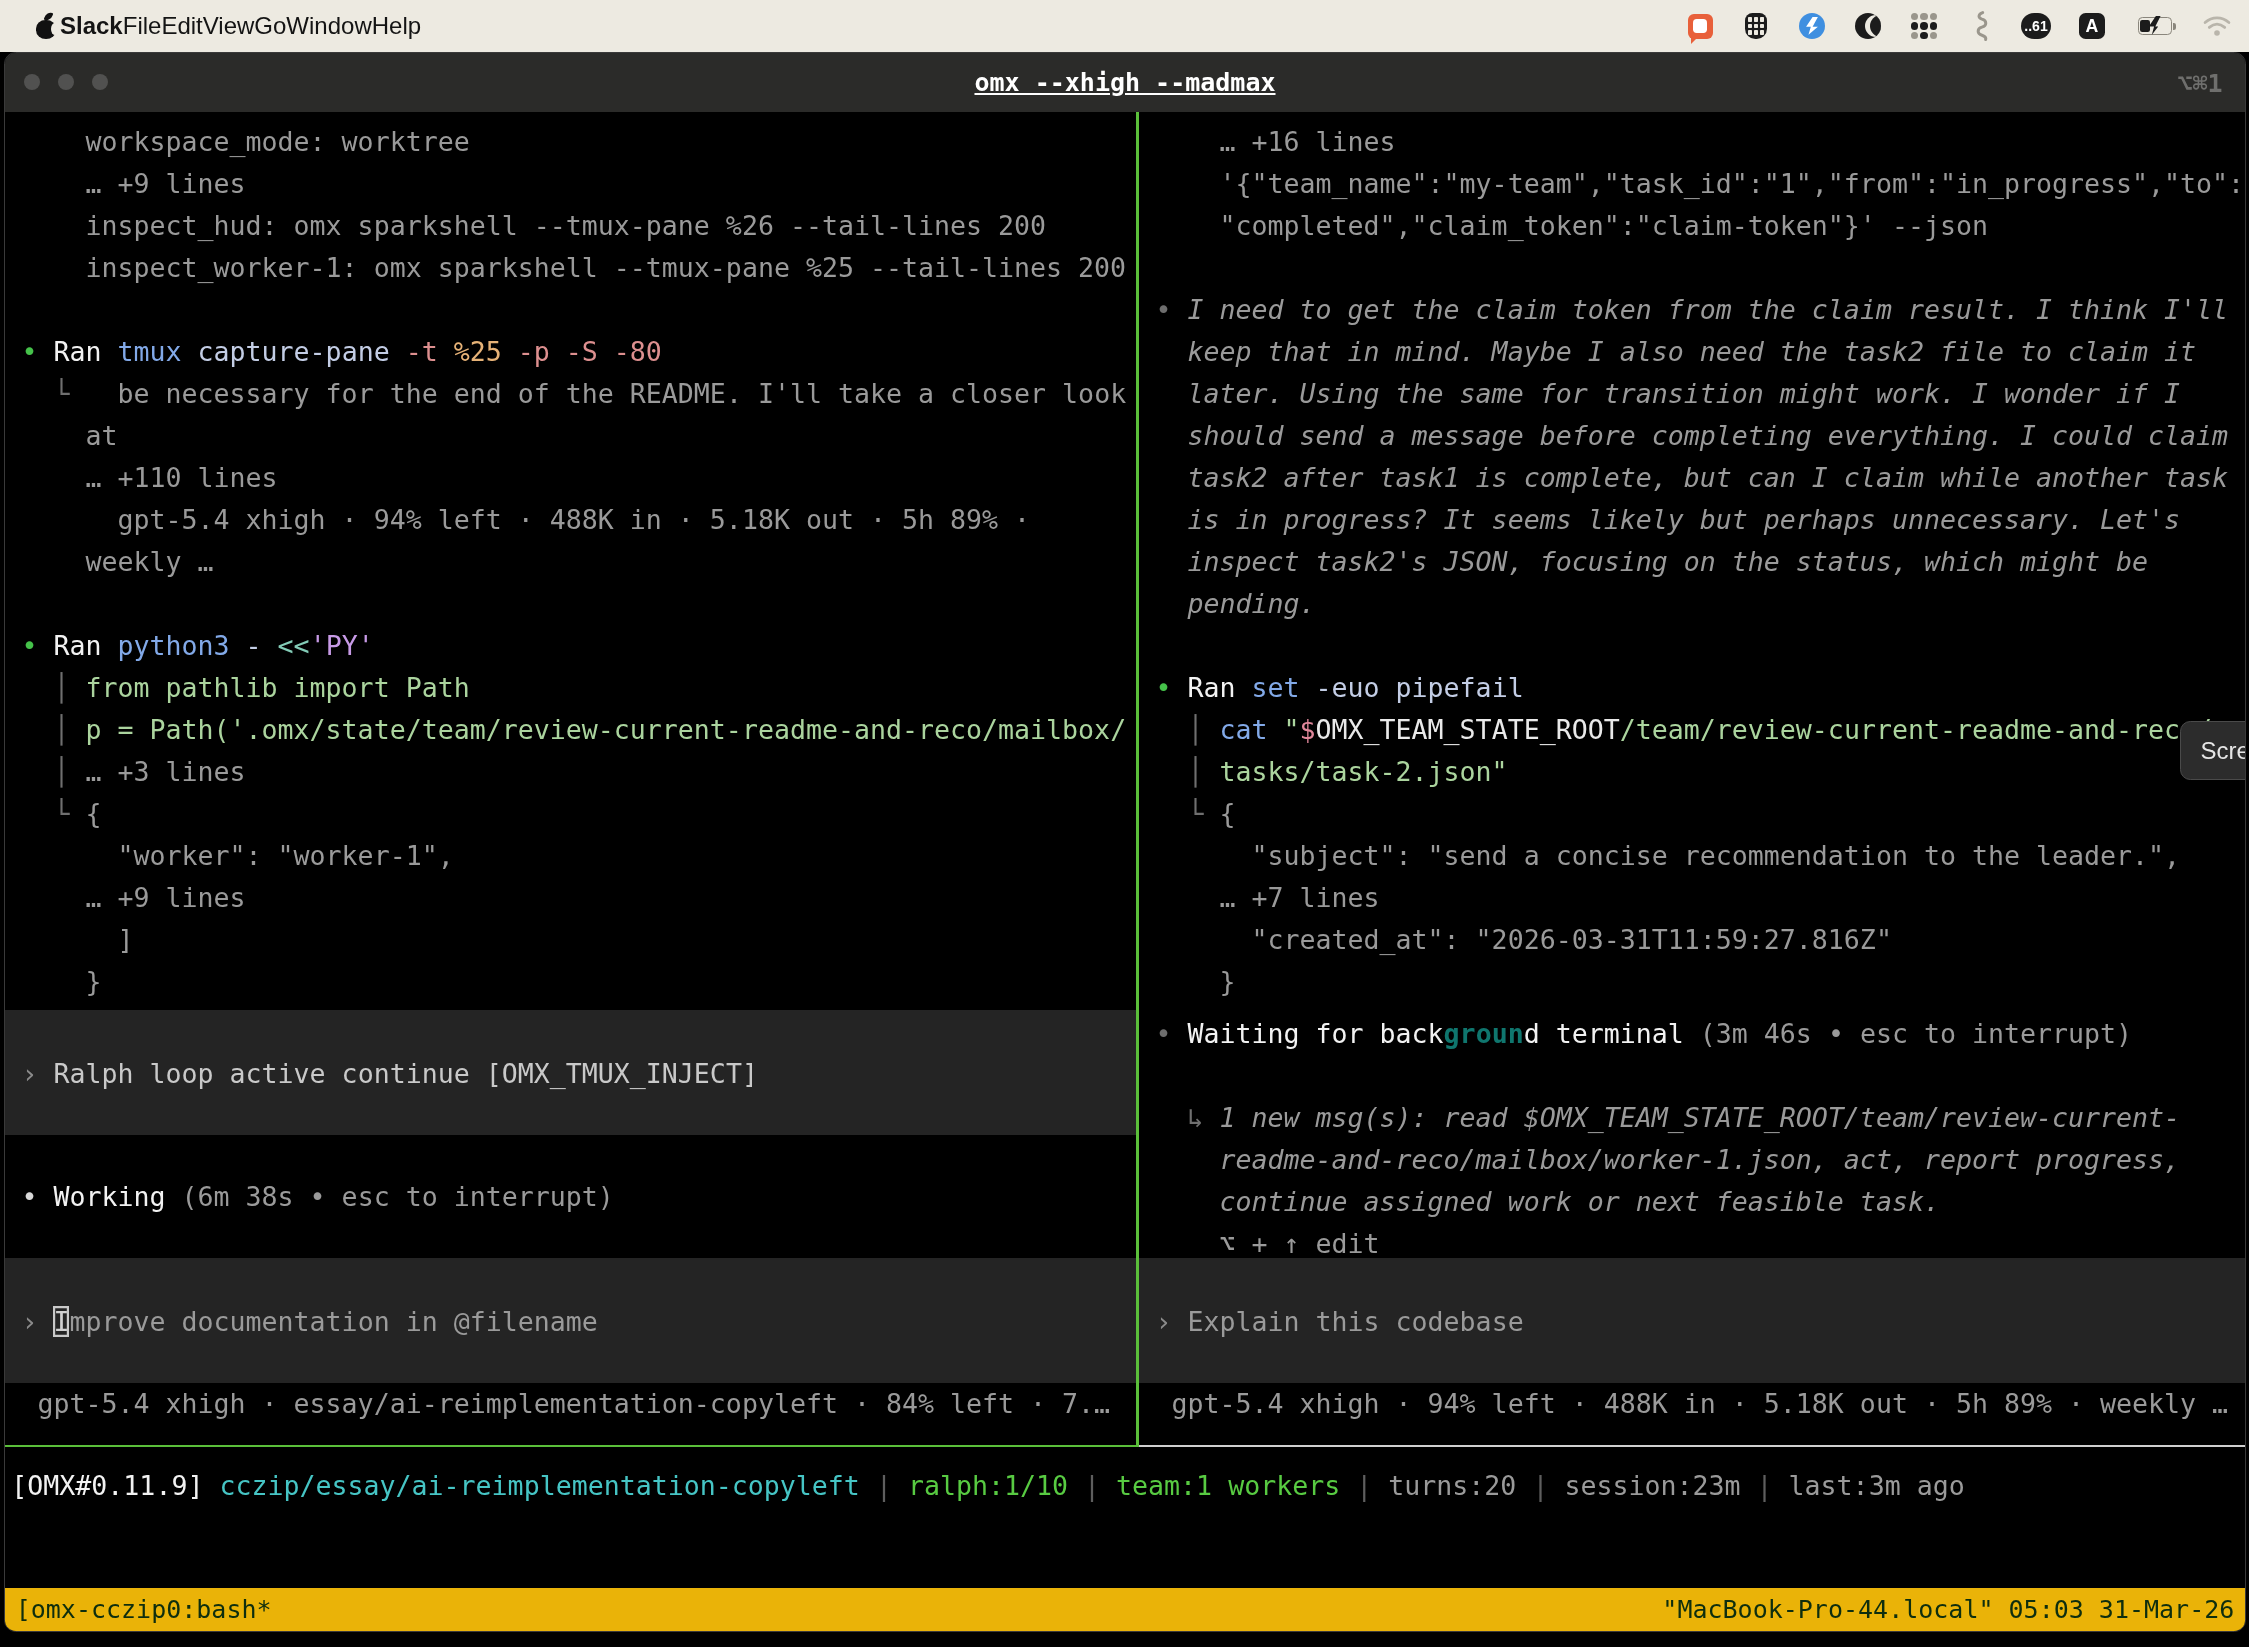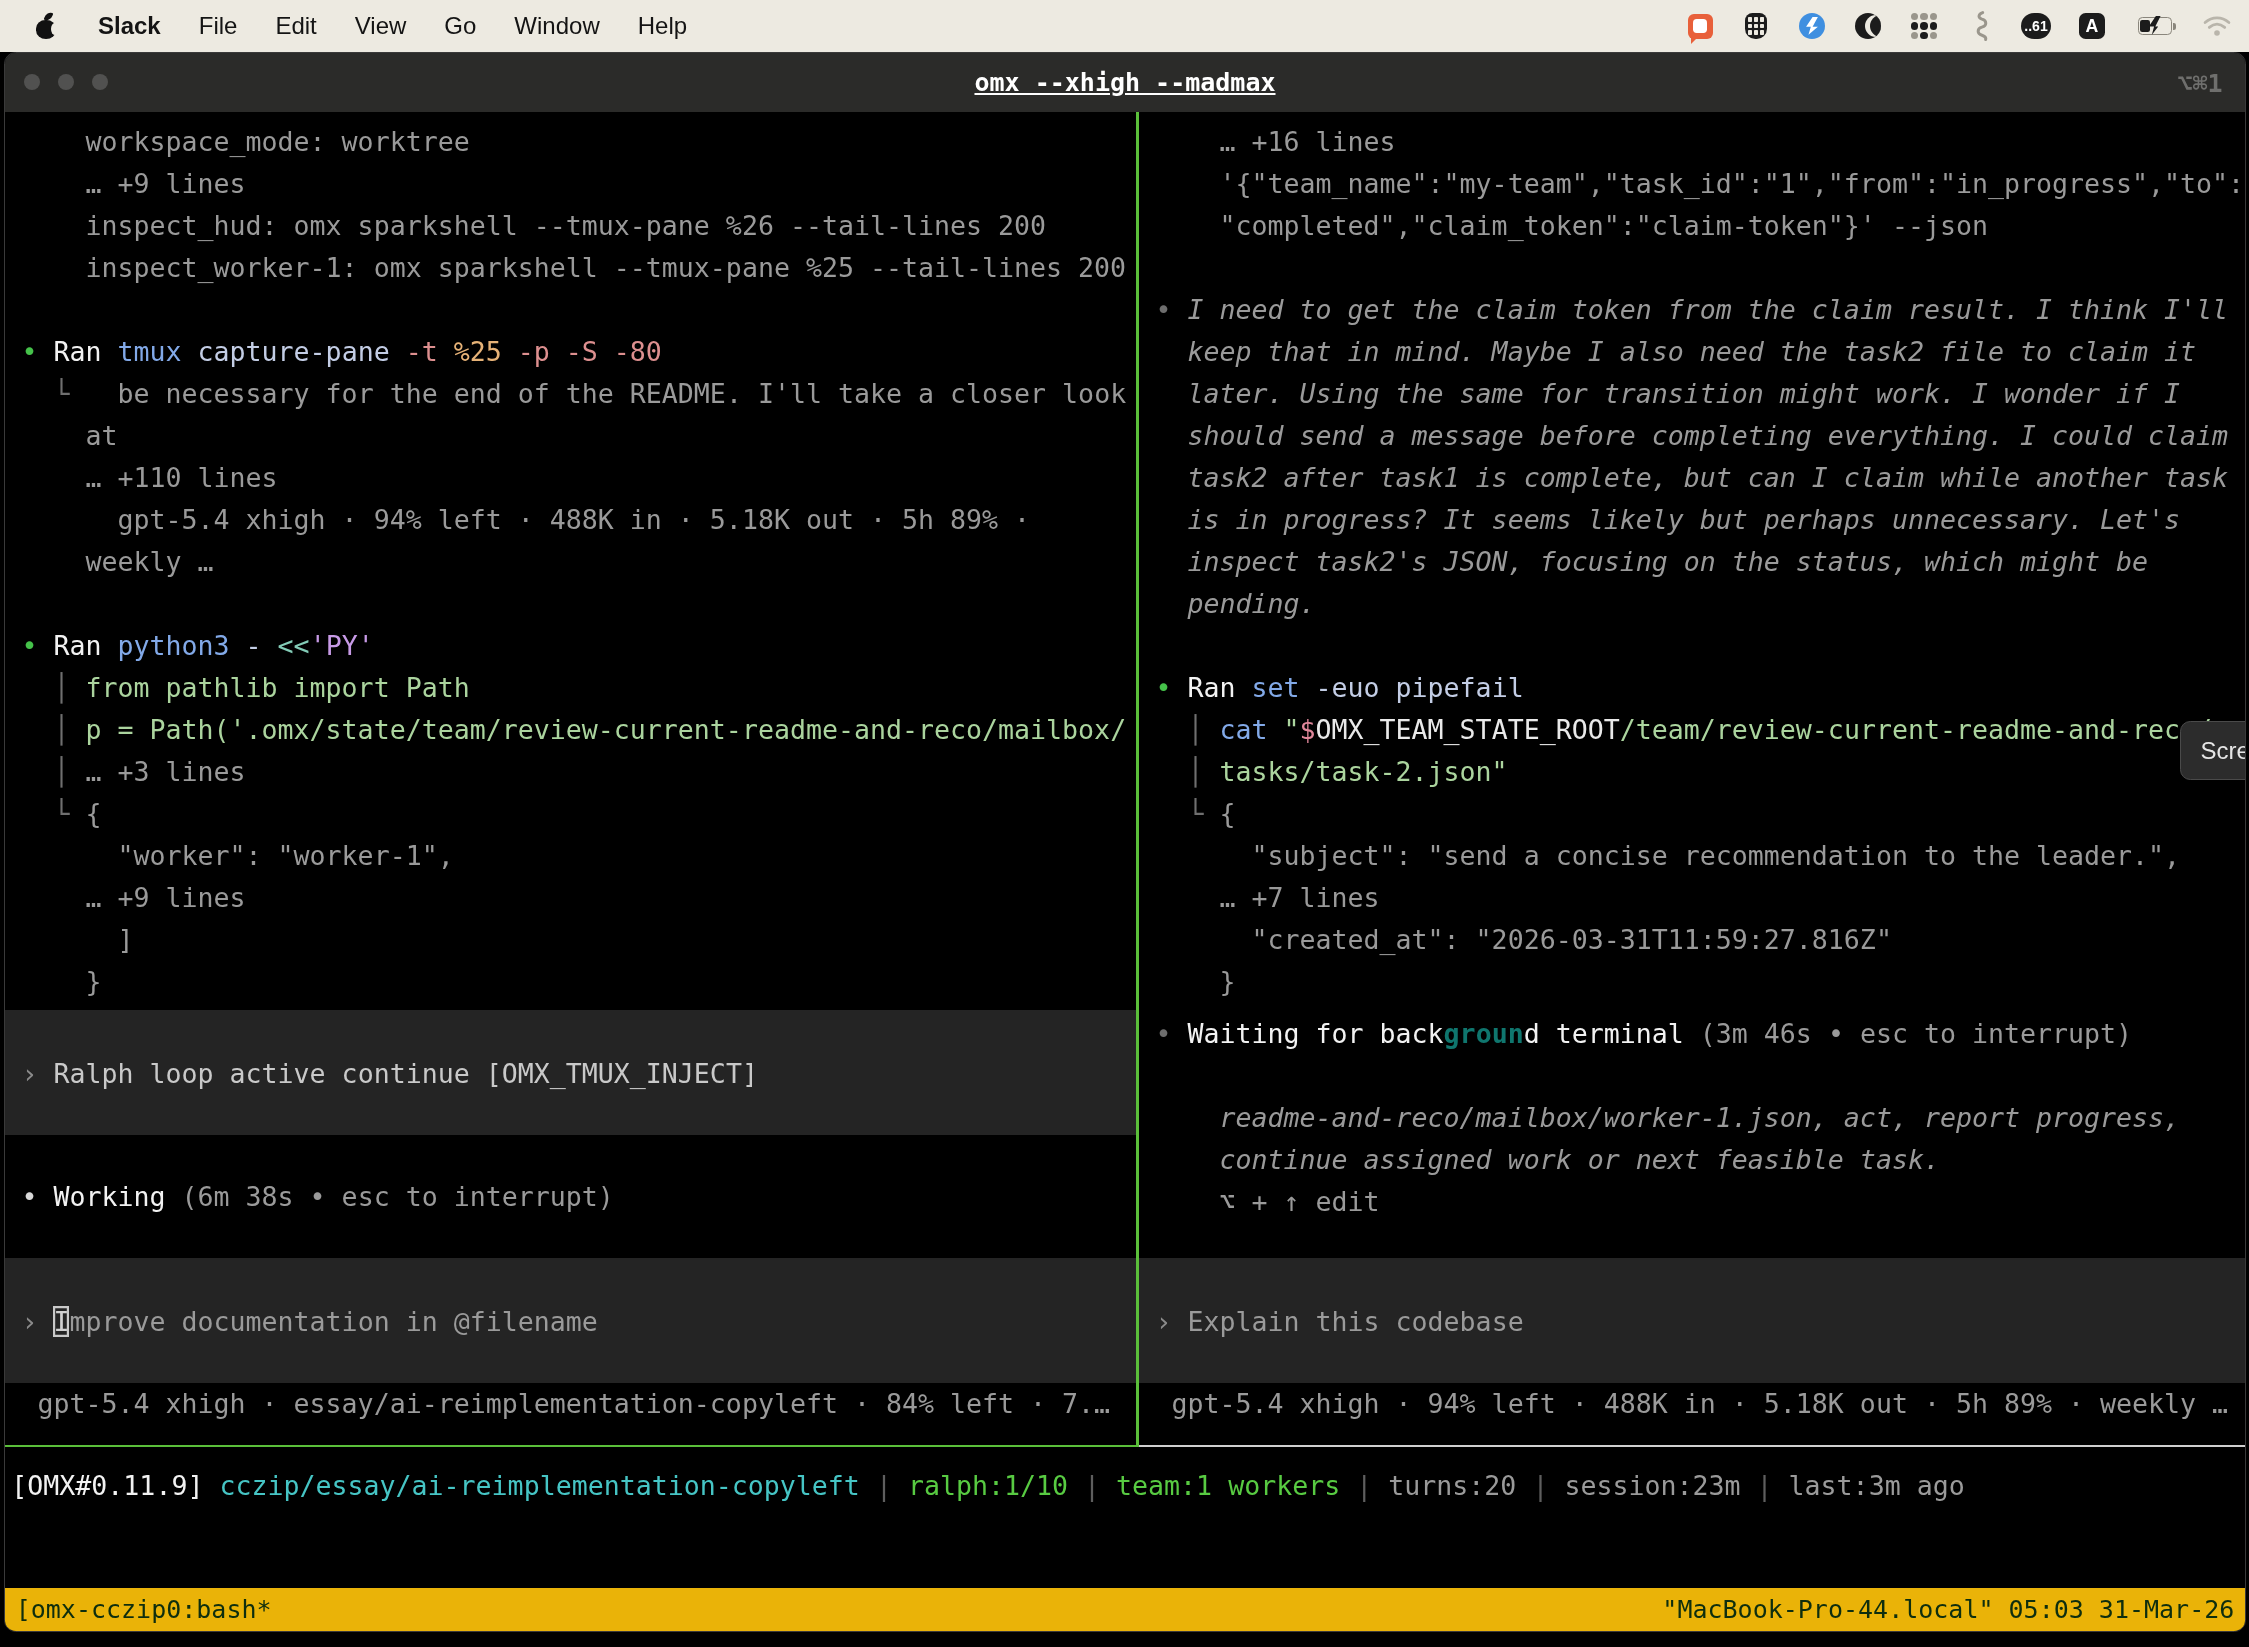--- a/index.html
+++ b/index.html
@@ -4,21 +4,21 @@
 <style>
   * { margin:0; padding:0; box-sizing:border-box; }
   html,body { background:#000; }
   .screen { position:relative; width:2250px; height:1648px; overflow:hidden; background:#000;
             font-family:"DejaVu Sans Mono","DejaVu Sans",monospace; }
 
   
   .menubar { position:absolute; top:0; left:0; right:0; height:52px; background:#EDEAE1;
              display:flex; align-items:center; font-family:"Liberation Sans","DejaVu Sans",sans-serif;
              font-size:24px; color:#141414; }
-  .menubar .left { display:flex; align-items:center; gap:38px; padding-left:32px; }
+  .menubar .left { display:flex; align-items:center; padding-left:32px; }
   .menubar .appname { font-weight:bold; }
   .menubar .right { margin-left:auto; display:flex; align-items:center; gap:28px; padding-right:19px; }
   .apple { width:20.7px; height:25px; position:relative; }
   .apple::before { content:""; position:absolute; left:0; right:0; top:6.6px; bottom:0;
                    background:#111; border-radius:46% 46% 48% 48%; }
   .apple::after { content:""; position:absolute; width:7.4px; height:11.8px; right:-2.2px; top:9.6px;
                   background:#EDEAE1; border-radius:50%; }
   .apple .leaf { position:absolute; width:7.4px; height:8.9px; left:9.6px; top:-1.5px; background:#111;
                  border-radius:80% 10% 80% 10%; transform:rotate(20deg); }
   .mi { width:28px; height:28px; display:flex; align-items:center; justify-content:center; position:relative; }
@@ -260,20 +260,21 @@
         <div class="row"><span class="gut">  │ </span><span class="grn">tasks/task-2.json"</span></div>
         <div class="row"><span class="gut">  └ </span><span class="g">{</span></div>
         <div class="row"><span class="g">      "subject": "send a concise recommendation to the leader.",</span></div>
         <div class="row"><span class="g">    … +7 lines</span></div>
         <div class="row"><span class="g">      "created_at": "2026-03-31T11:59:27.816Z"</span></div>
         <div class="row"><span class="g">    }</span></div>
       </div>
     <div class="pane-lines rwait">
         <div class="row"><span class="dimb">• </span><span class="bw">Waiting for back</span><span class="bwdim">groun</span><span class="bw">d terminal </span><span class="g">(3m 46s • esc to interrupt)</span></div>
         <div class="row">&nbsp;</div>
+        <div class="row"><span class="gut">  ↳ </span><span class="gi">1 new msg(s): read $OMX_TEAM_STATE_ROOT/team/review-current-</span></div>
         <div class="row"><span class="gi">    readme-and-reco/mailbox/worker-1.json, act, report progress,</span></div>
         <div class="row"><span class="gi">    continue assigned work or next feasible task.</span></div>
         <div class="row"><span class="g">    ⌥ + ↑ edit</span></div>
       </div>
     <div class="panel panel-r" style="top:1205px">
         <div class="row"><span class="prompt">› </span><span class="ph">Explain this codebase</span></div>
       </div>
     <div class="statusline row" style="top:1330px; left:1134px; right:0;"> gpt-5.4 xhigh · 94% left · 488K in · 5.18K out · 5h 89% · weekly …</div>
 
     <div class="divider"></div>

